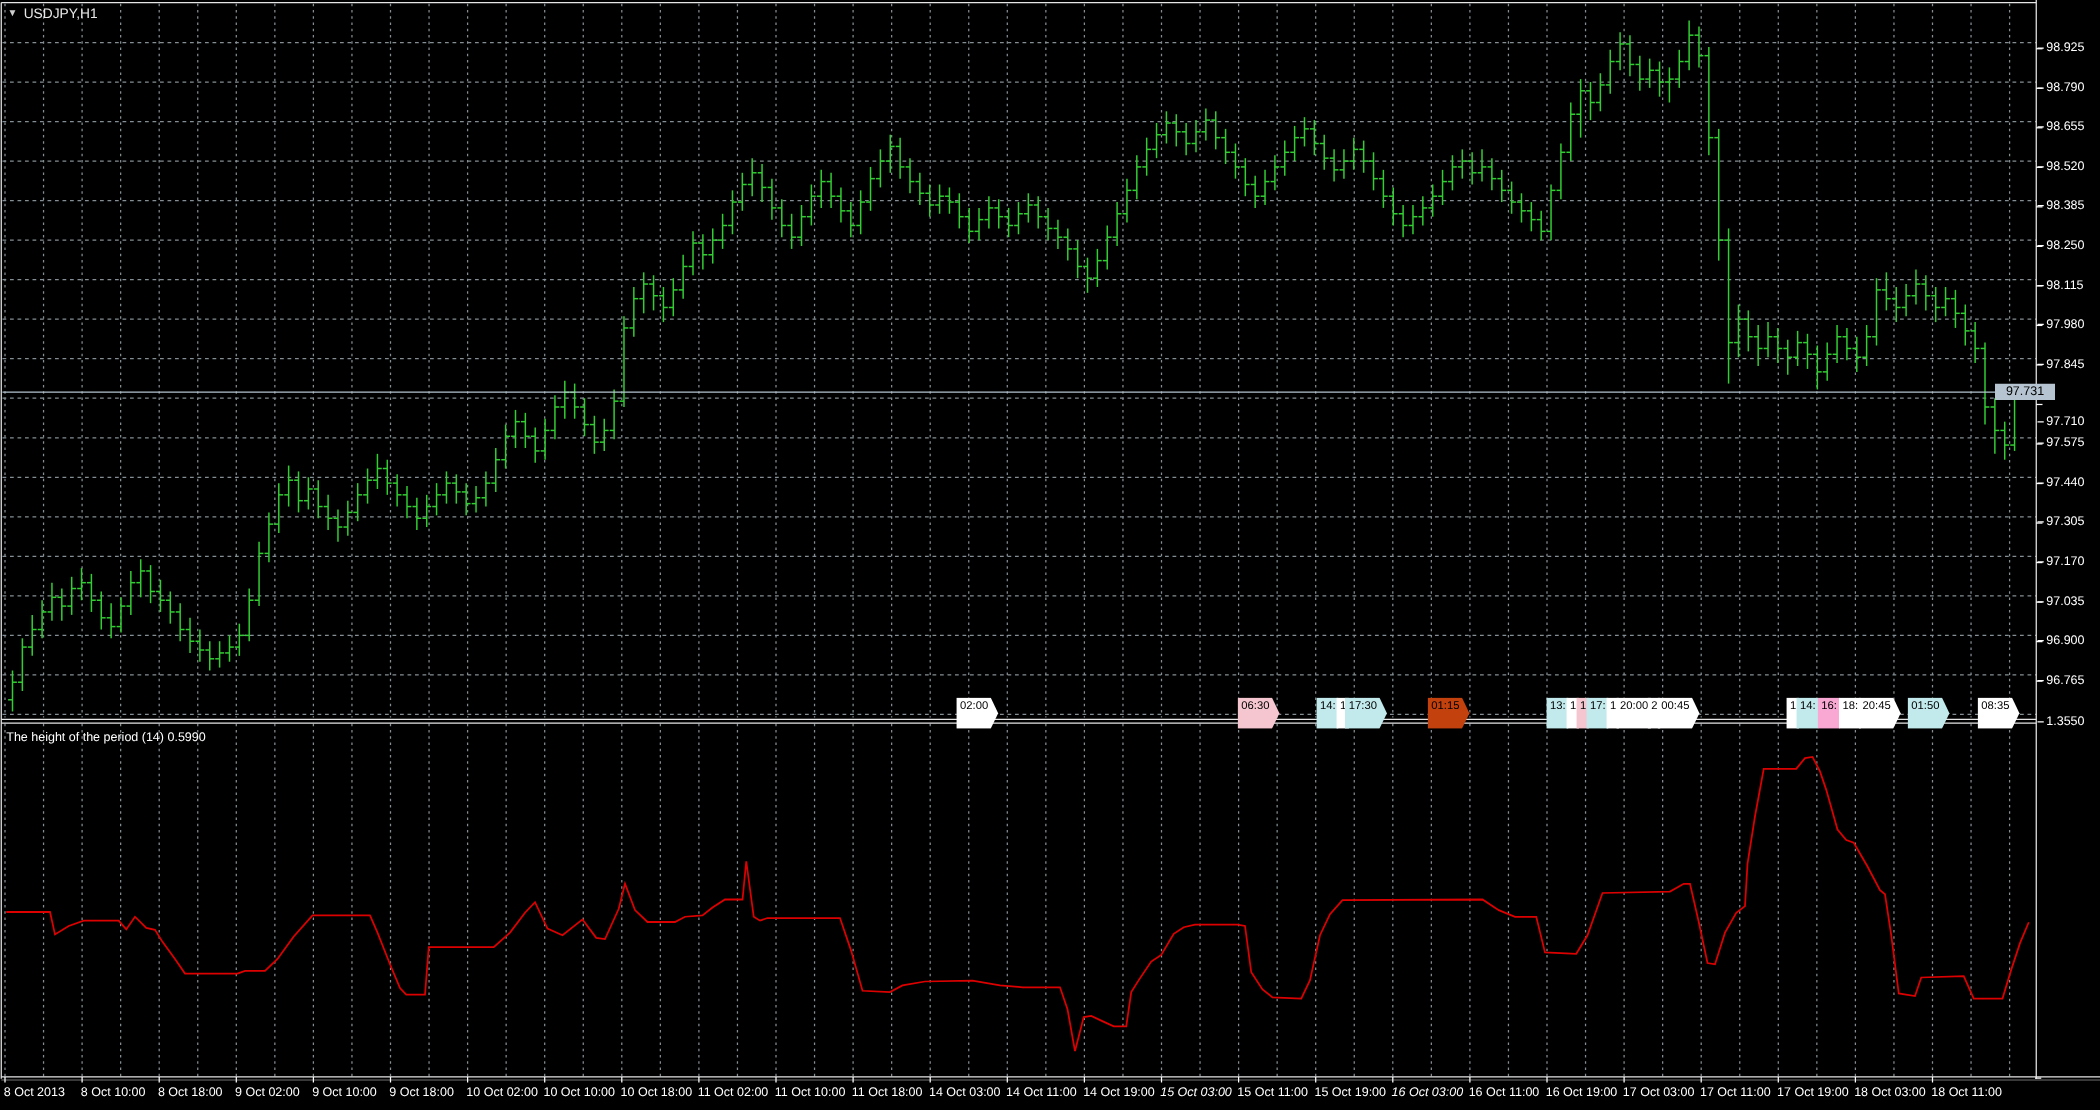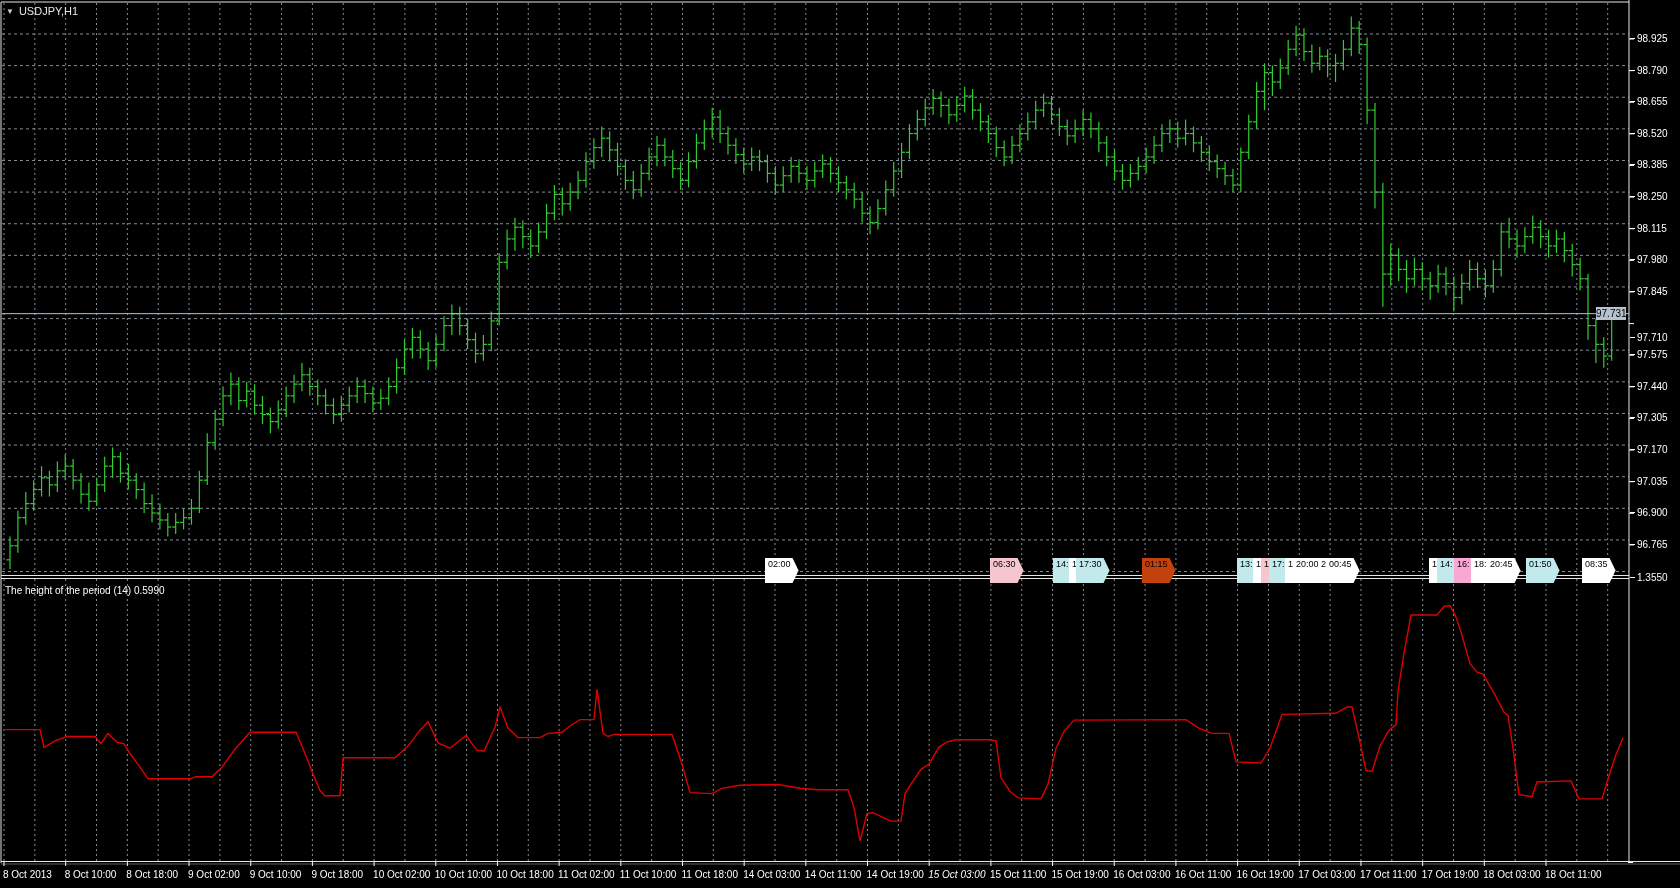--- a/index.html
+++ b/index.html
@@ -5,21 +5,21 @@
   html,body{margin:0;padding:0;background:#000;}
   #app{position:relative;width:1680px;height:888px;background:#000;overflow:hidden;
        font-family:"Liberation Sans",sans-serif;}
   #chart-svg{position:absolute;left:0;top:0;}
   .lbl{position:absolute;color:#fff;font-size:10px;line-height:12px;white-space:nowrap;}
   #symbol-label{left:6px;top:5px;font-size:11px;color:#e8e8e8;}
   #symbol-label .tri{font-size:8px;color:#cfcfcf;margin-right:5px;vertical-align:1px;}
   #indicator-label{left:5px;top:585px;}
   .price-lbl{left:1637px;}
   .price-lbl:before{content:"";position:absolute;left:-7px;top:5px;width:5px;height:1px;background:#fff;}
-  #price-tag{position:absolute;left:1596px;width:30px;top:307px;height:13px;background:#b5c4d0;
+  #price-tag{position:absolute;left:1596px;width:48px;top:307px;height:13px;background:#b5c4d0;
              color:#000;font-size:10px;line-height:13px;text-align:center;}
   #scale-top-label{left:1637px;top:572px;}
   #scale-top-label:before,#scale-bottom-label:before{content:"";position:absolute;left:-7px;top:5px;width:5px;height:1px;background:#fff;}
   #scale-bottom-label{left:1635px;top:857px;padding-left:48px;}
   .time-lbl{top:869px;}
   .etag{position:absolute;top:558px;height:13px;color:#000;font-size:9px;line-height:13px;
         padding:0 8px 12px 3px;clip-path:polygon(0 0,calc(100% - 6px) 0,100% 50%,calc(100% - 6px) 100%,0 100%);}
 </style>
 </head>
 <body>
@@ -851,21 +851,21 @@
       <div class="lbl time-lbl" style="left: 496.44px;">10 Oct 18:00</div>
       <div class="lbl time-lbl" style="left: 558.12px;">11 Oct 02:00</div>
       <div class="lbl time-lbl" style="left: 619.8px;">11 Oct 10:00</div>
       <div class="lbl time-lbl" style="left: 681.48px;">11 Oct 18:00</div>
       <div class="lbl time-lbl" style="left: 743.16px;">14 Oct 03:00</div>
       <div class="lbl time-lbl" style="left: 804.84px;">14 Oct 11:00</div>
       <div class="lbl time-lbl" style="left: 866.52px;">14 Oct 19:00</div>
       <div class="lbl time-lbl" style="left: 928.2px; font-style: italic;">15 Oct 03:00</div>
       <div class="lbl time-lbl" style="left: 989.88px;">15 Oct 11:00</div>
       <div class="lbl time-lbl" style="left: 1051.56px;">15 Oct 19:00</div>
-      <div class="lbl time-lbl" style="left: 1113.24px;">16 Oct 03:00</div>
+      <div class="lbl time-lbl" style="left: 1113.24px; font-style: italic;">16 Oct 03:00</div>
       <div class="lbl time-lbl" style="left: 1174.92px;">16 Oct 11:00</div>
       <div class="lbl time-lbl" style="left: 1236.6px;">16 Oct 19:00</div>
       <div class="lbl time-lbl" style="left: 1298.28px;">17 Oct 03:00</div>
       <div class="lbl time-lbl" style="left: 1359.96px;">17 Oct 11:00</div>
       <div class="lbl time-lbl" style="left: 1421.64px;">17 Oct 19:00</div>
       <div class="lbl time-lbl" style="left: 1483.32px;">18 Oct 03:00</div>
       <div class="lbl time-lbl" style="left: 1545px;">18 Oct 11:00</div>
     </div>
   <div id="tags-row">
       <div class="etag" style="left: 765px; background: rgb(255, 255, 255);">02:00</div>

